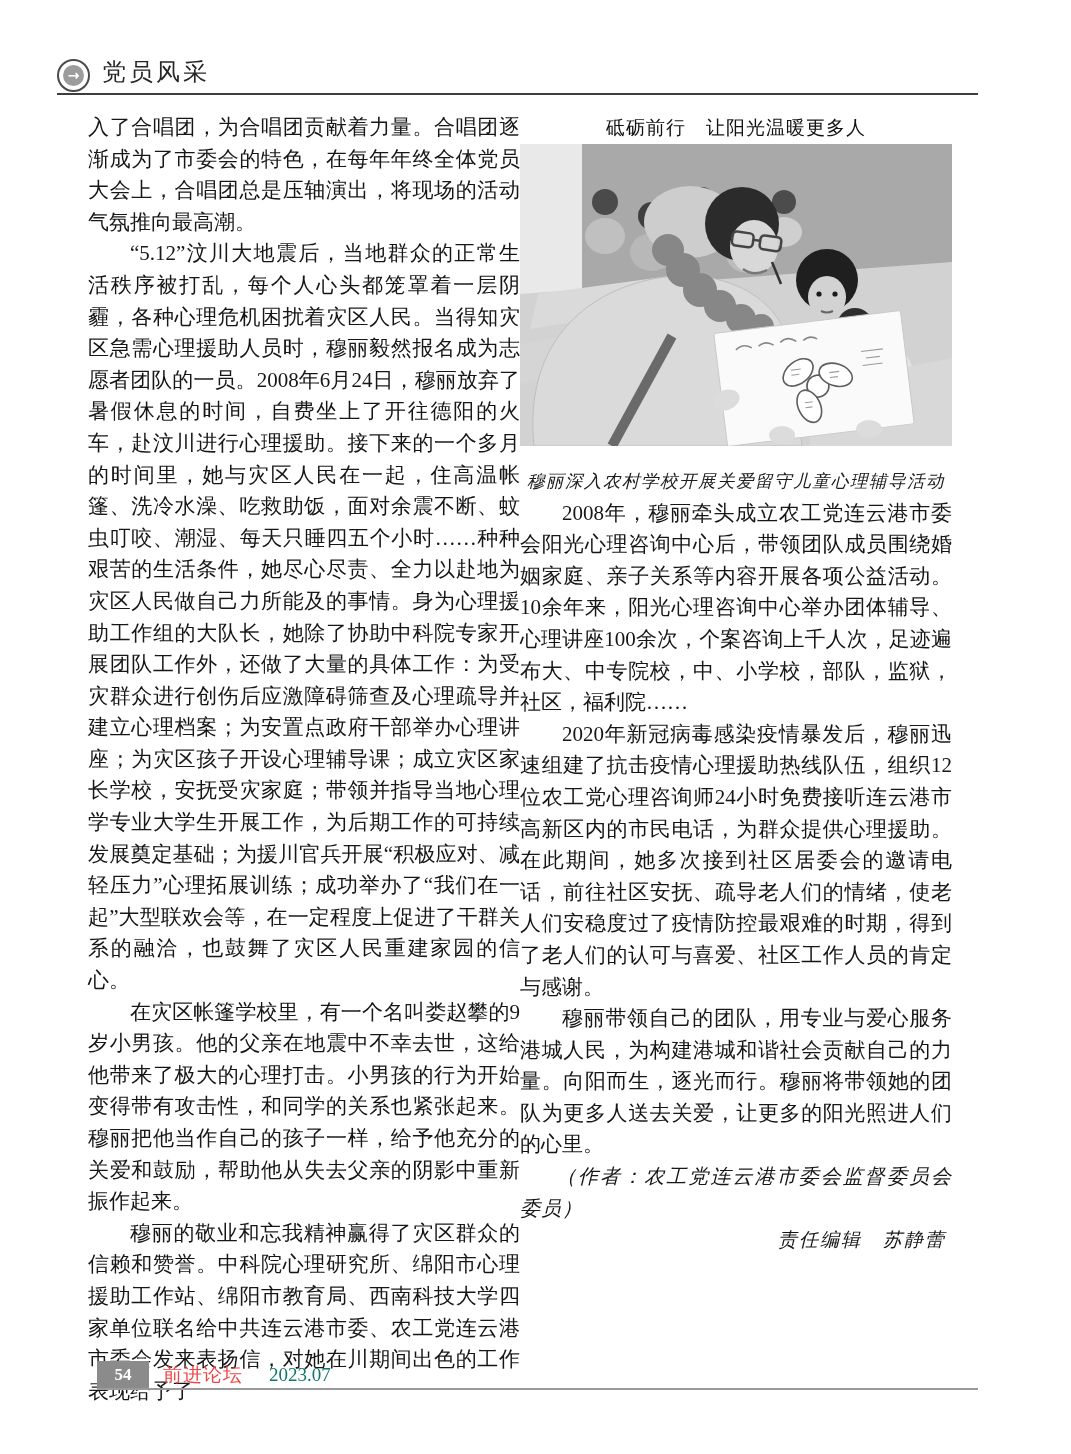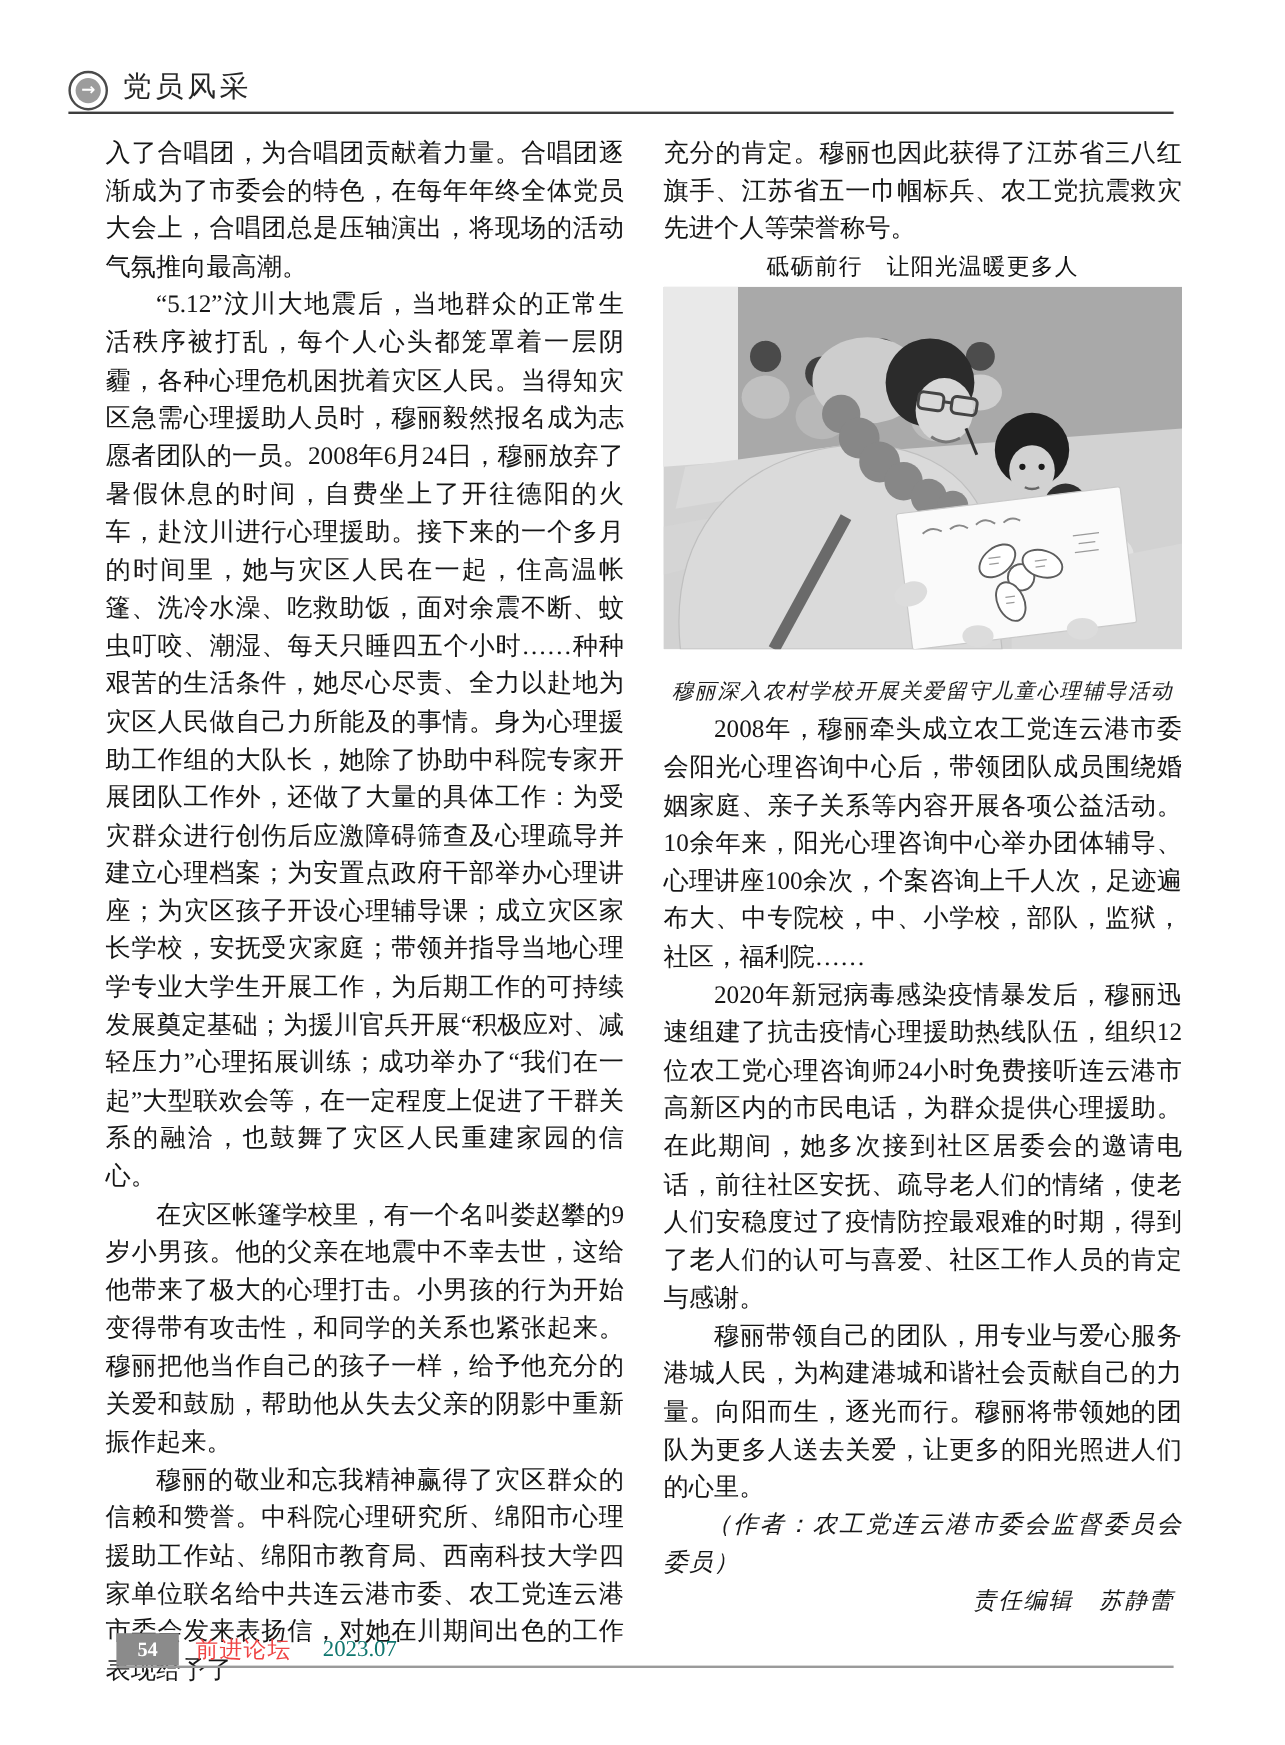--- a/index.html
+++ b/index.html
@@ -24,21 +24,21 @@
     width:21px; height:21px; border-radius:50%; background:#9c9c9c;
     color:#ffffff; display:flex; align-items:center; justify-content:center;
     font:bold 14px/1 "DejaVu Sans","Liberation Sans",sans-serif;
   }
   .mast-label {
     font-family:"Liberation Sans","DejaVu Sans",sans-serif;
     font-size:24px; letter-spacing:3px; color:#262626;
   }
 
   
-  .columns { position:absolute; top:112px; left:88px; width:897px; display:flex; gap:33px; }
+  .columns { position:absolute; top:112px; left:88px; width:897px; display:flex; }
   .col { width:432px; font-size:21px; line-height:31.6px; text-align:justify; }
   .col p { margin:0; }
   .indent { text-indent:2em; }
   .sec-heading {
     font-weight:normal; text-align:center; font-size:19px; line-height:32px;
     letter-spacing:1px; color:#111;
   }
   .h-left  { margin:26px 0 14px 0; }
   .h-right { margin:18px 0 20px 0; }
 
@@ -84,21 +84,20 @@
   <div class="columns">
 
     <div class="col">
       <p>入了合唱团，为合唱团贡献着力量。合唱团逐渐成为了市委会的特色，在每年年终全体党员大会上，合唱团总是压轴演出，将现场的活动气氛推向最高潮。</p>
       <p class="indent">“5.12”汶川大地震后，当地群众的正常生活秩序被打乱，每个人心头都笼罩着一层阴霾，各种心理危机困扰着灾区人民。当得知灾区急需心理援助人员时，穆丽毅然报名成为志愿者团队的一员。2008年6月24日，穆丽放弃了暑假休息的时间，自费坐上了开往德阳的火车，赴汶川进行心理援助。接下来的一个多月的时间里，她与灾区人民在一起，住高温帐篷、洗冷水澡、吃救助饭，面对余震不断、蚊虫叮咬、潮湿、每天只睡四五个小时……种种艰苦的生活条件，她尽心尽责、全力以赴地为灾区人民做自己力所能及的事情。身为心理援助工作组的大队长，她除了协助中科院专家开展团队工作外，还做了大量的具体工作：为受灾群众进行创伤后应激障碍筛查及心理疏导并建立心理档案；为安置点政府干部举办心理讲座；为灾区孩子开设心理辅导课；成立灾区家长学校，安抚受灾家庭；带领并指导当地心理学专业大学生开展工作，为后期工作的可持续发展奠定基础；为援川官兵开展“积极应对、减轻压力”心理拓展训练；成功举办了“我们在一起”大型联欢会等，在一定程度上促进了干群关系的融洽，也鼓舞了灾区人民重建家园的信心。</p>
       <p class="indent">在灾区帐篷学校里，有一个名叫娄赵攀的9岁小男孩。他的父亲在地震中不幸去世，这给他带来了极大的心理打击。小男孩的行为开始变得带有攻击性，和同学的关系也紧张起来。穆丽把他当作自己的孩子一样，给予他充分的关爱和鼓励，帮助他从失去父亲的阴影中重新振作起来。</p>
       <p class="indent">穆丽的敬业和忘我精神赢得了灾区群众的信赖和赞誉。中科院心理研究所、绵阳市心理援助工作站、绵阳市教育局、西南科技大学四家单位联名给中共连云港市委、农工党连云港市委会发来表扬信，对她在川期间出色的工作表现给予了</p>
     </div>
 
     <div class="col">
-      <p>充分的肯定。穆丽也因此获得了江苏省三八红旗手、江苏省五一巾帼标兵、农工党抗震救灾先进个人等荣誉称号。</p>
       <p class="sec-heading h-right">砥砺前行　让阳光温暖更多人</p>
 
       <figure>
         <div class="photo-wrap">
 
           <svg viewBox="0 0 432 302" width="432" height="302" role="img">
 
             <g>
               <rect x="0" y="0" width="432" height="302" fill="#c9c9c9"></rect>
               <rect x="0" y="0" width="432" height="150" fill="#a9a9a9"></rect>

